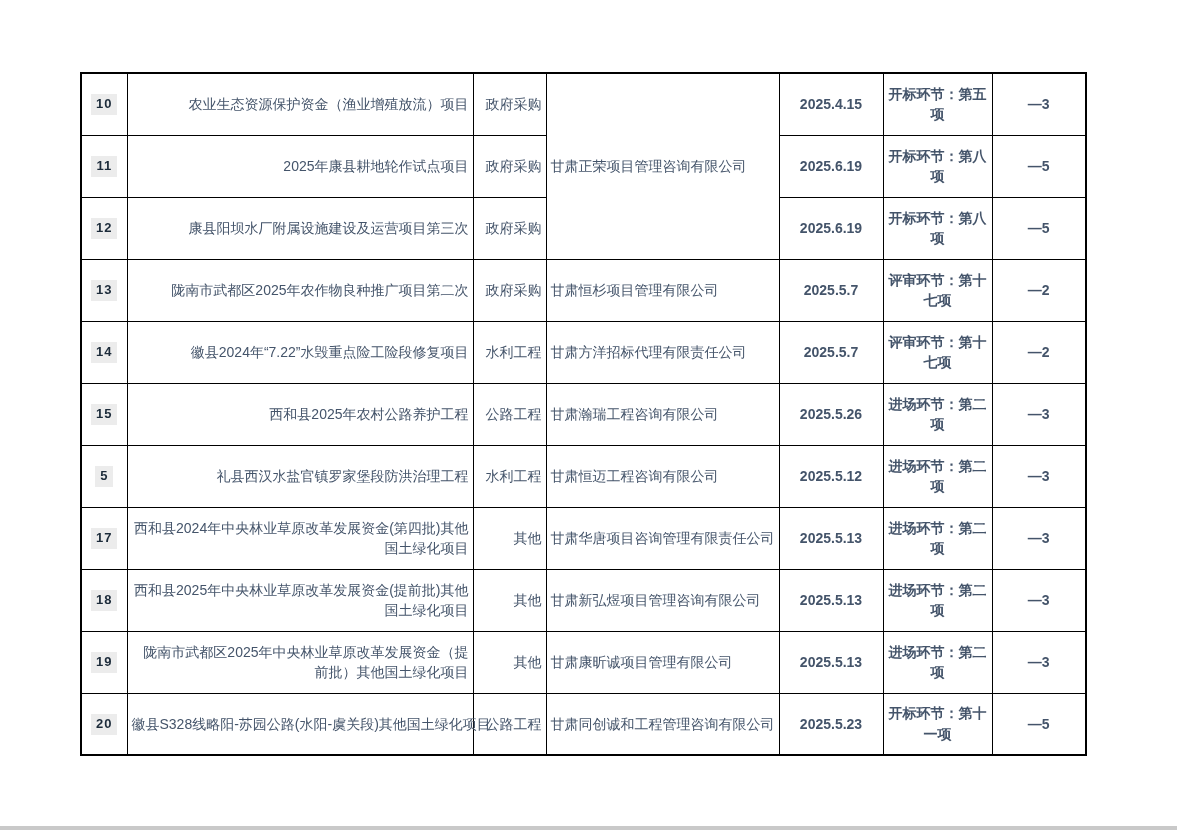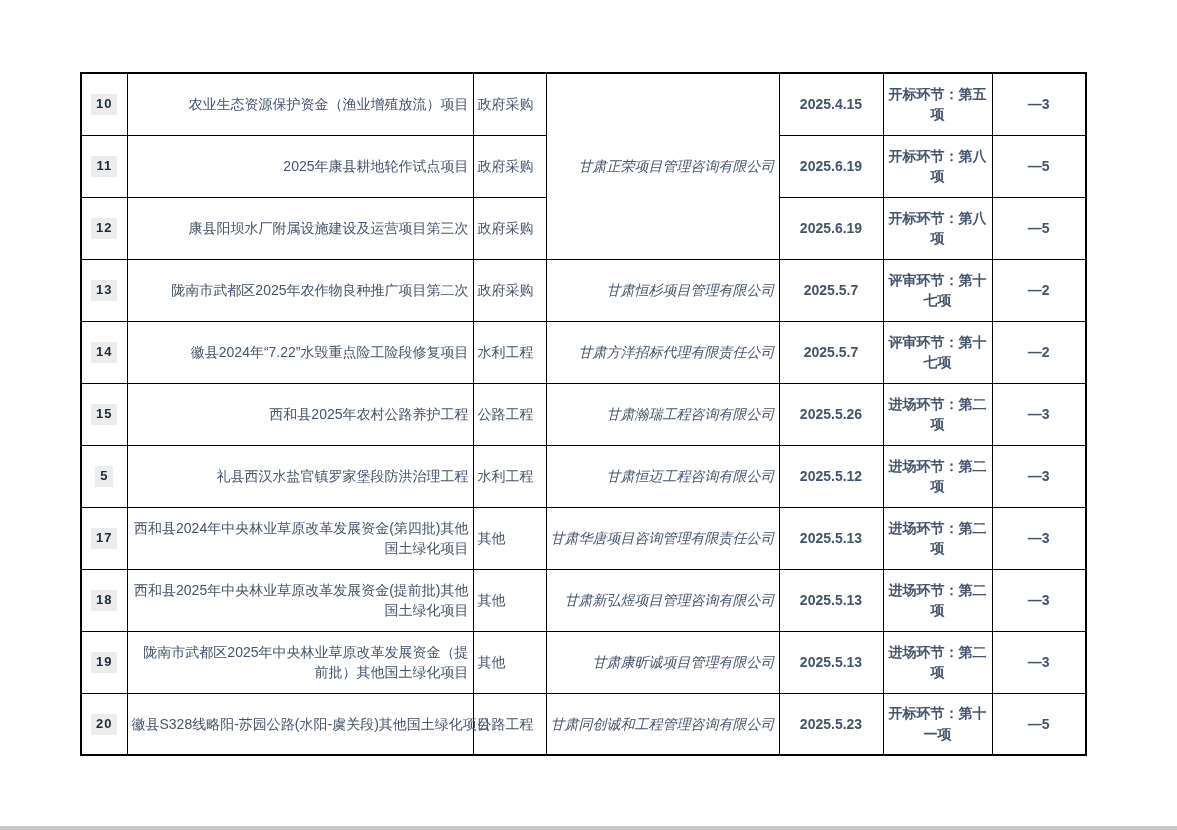--- a/index.html
+++ b/index.html
@@ -30,22 +30,22 @@
     display:inline-block;
     background:#ececec;
     color:#1c2b3a;
     font-weight:bold;
     font-size:13px;
     padding:1px 5px;
     letter-spacing:1px;
   }
   td.c-proj{text-align:right;padding-left:5px;}
   td.c-proj .nowrap{white-space:nowrap;display:inline-block;}
-  td.c-cat{text-align:left;padding-left:3px;}
-  td.c-comp{text-align:right;font-style:italic;}
+  td.c-cat{text-align:right;padding-left:3px;}
+  td.c-comp{text-align:left;}
   td.c-date,td.c-stage,td.c-score{
     text-align:center;
     color:#000;
     font-weight:bold;
     font-size:15px;
   }
   td.c-stage{font-size:14px;padding:2px 8px;}
   .bottom-bar{
     position:absolute;left:0;bottom:0;width:1177px;height:4px;
     background:#c9c9c9;

